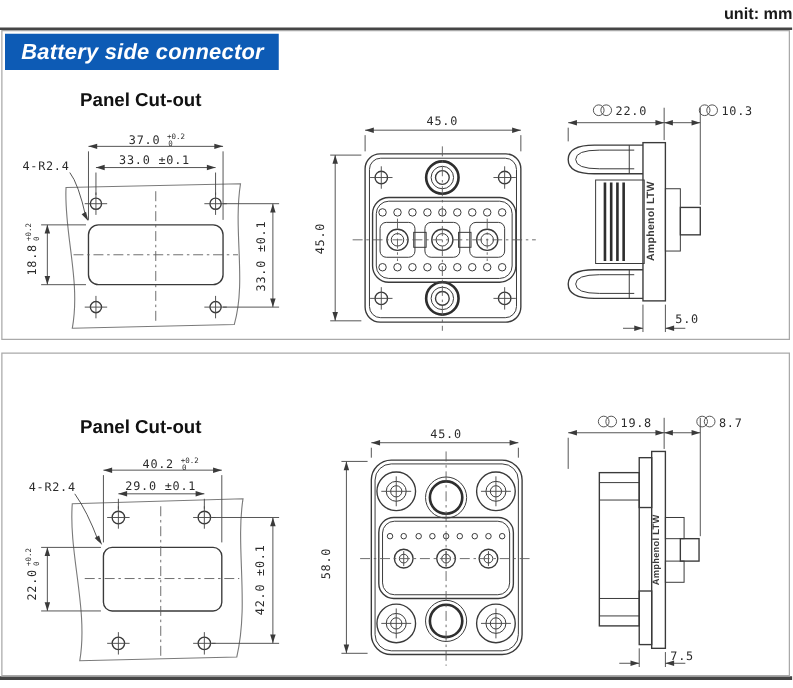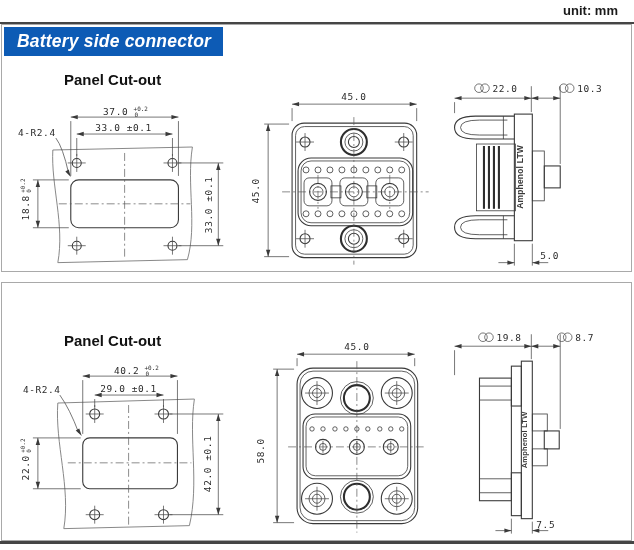--- a/index.html
+++ b/index.html
@@ -1,18 +1,18 @@
 <!DOCTYPE html>
 <html><head>
 <meta charset="utf-8">
 <style>
   html,body{margin:0;padding:0;background:#fff;}
   .page{position:relative;width:634px;height:550px;background:#fff;overflow:hidden;
         font-family:"Liberation Sans",sans-serif;}
-  .unit-label{position:absolute;top:3px;right:16px;font-size:13px;font-weight:600;color:#1a1a1a;}
+  .unit-label{position:absolute;top:3px;right:0;font-size:13px;font-weight:600;color:#1a1a1a;}
   .rule{position:absolute;left:0;width:634px;background:#454545;}
   .rule-top{top:22px;height:2px;}
   .rule-bottom{top:541px;height:2.5px;}
   .section{position:absolute;left:1px;width:631px;background:#fff;border:1px solid #a9a9a9;box-sizing:border-box;}
   .sec-battery{top:24px;height:248px;}
   .sec-vehicle{top:282px;height:259px;}
   .hdr{position:absolute;top:2px;left:2px;width:219px;height:29px;background:#0d5bb5;
        color:#fff;font-size:17.5px;font-weight:700;line-height:29px;padding-left:13px;
        box-sizing:border-box;letter-spacing:.2px;font-style:italic;}
   .drawing{position:absolute;left:0;top:0;}

